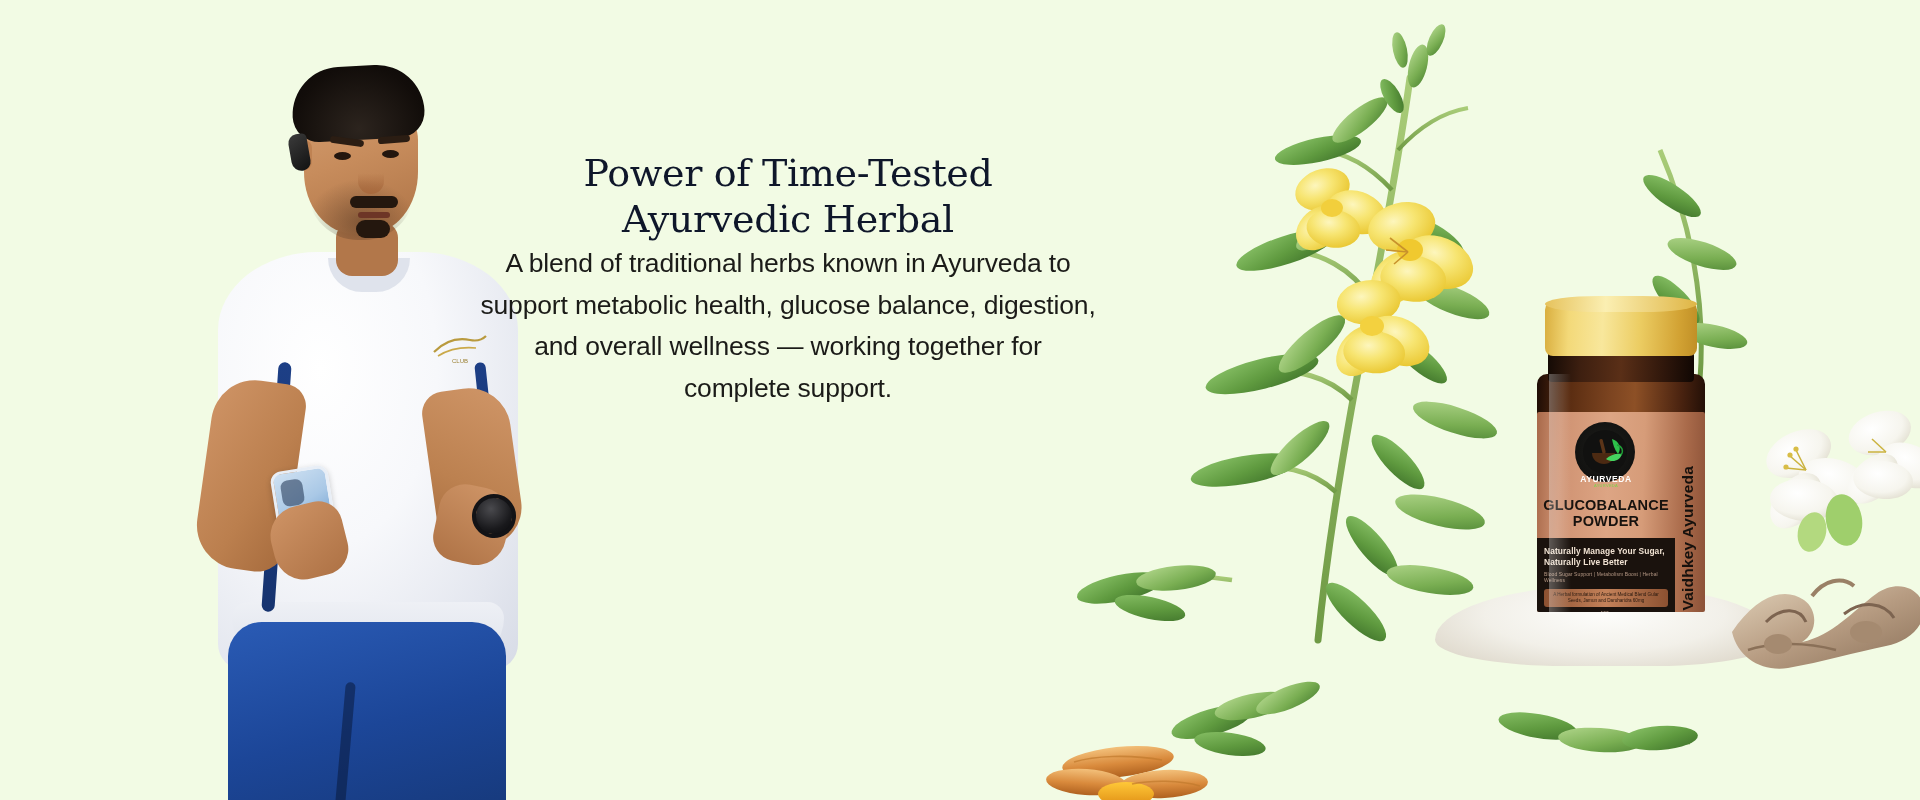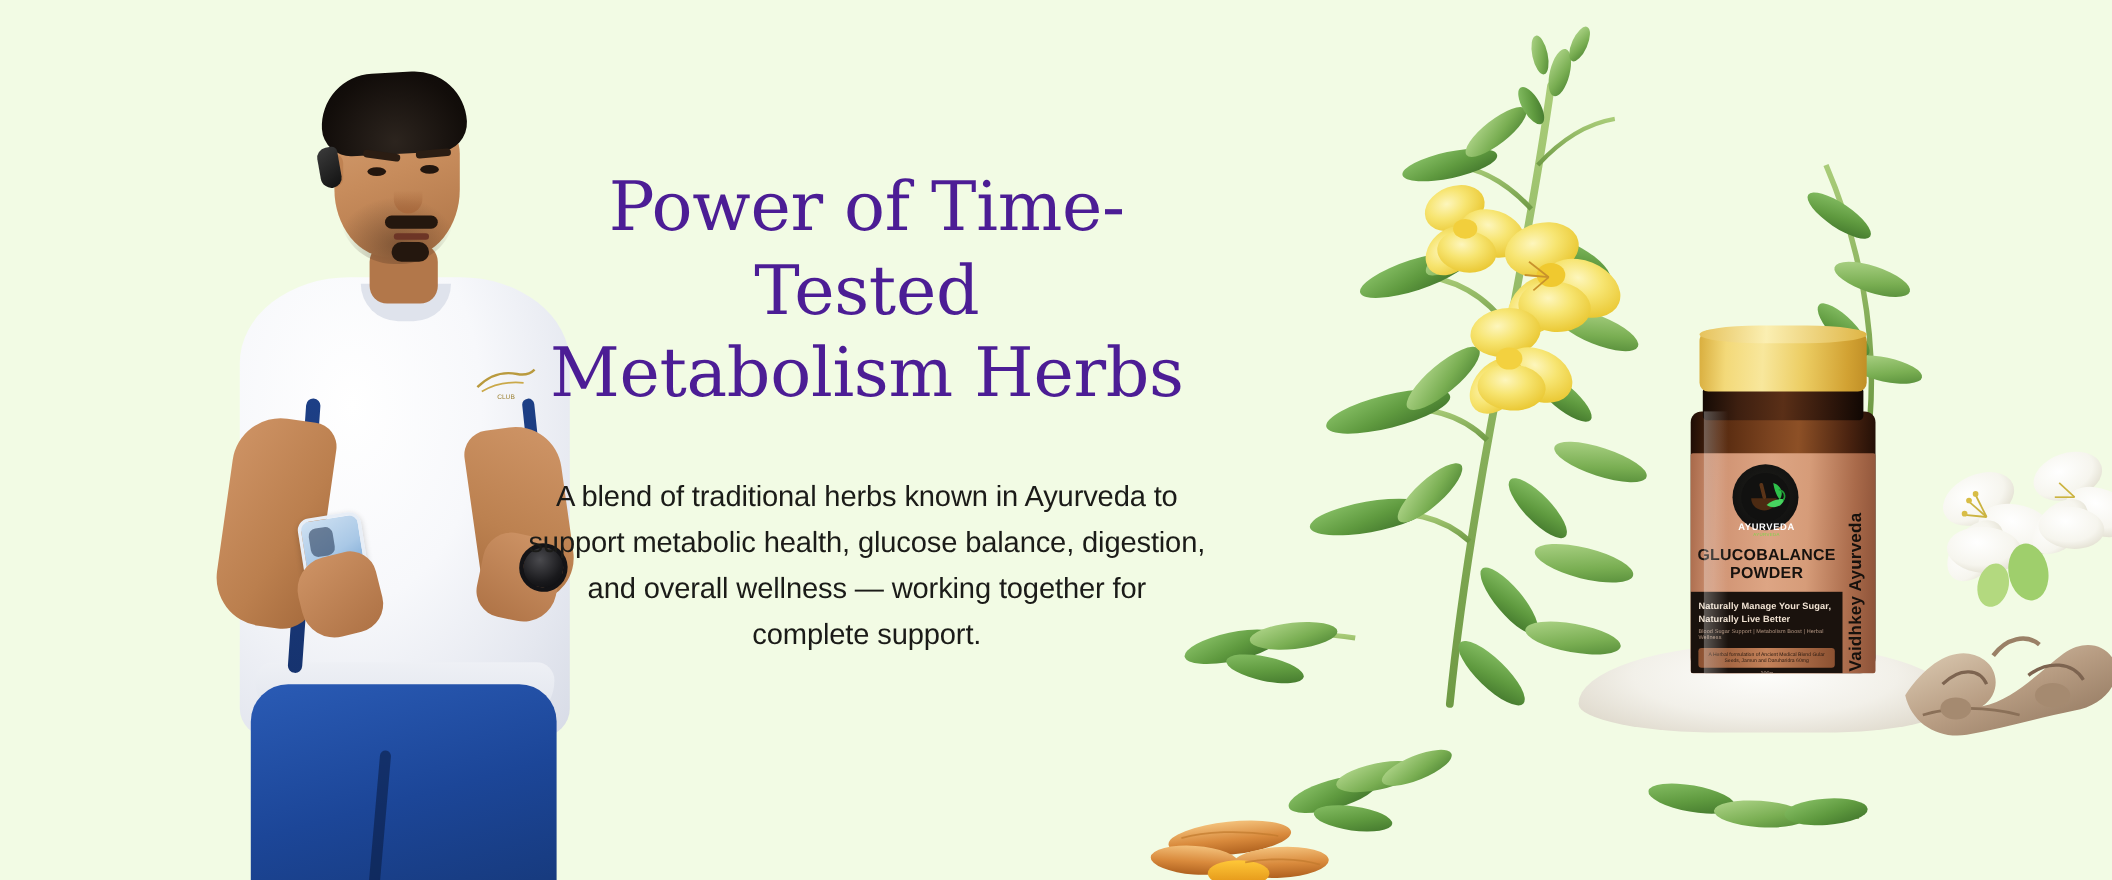--- a/index.html
+++ b/index.html
@@ -29,30 +29,29 @@
     position: absolute;
     left: 478px;
     top: 150px;
     width: 620px;
     text-align: center;
     z-index: 40;
   }
 
   .headline {
     font-family: "DejaVu Serif", "Liberation Serif", serif;
-    font-size: 62px;
+    font-size: 38px;
     line-height: 1.22;
     font-weight: 400;
-    color: #4c1d95;
+    color: #0f172a;
     letter-spacing: -0.3px;
   }
   .headline .hl-line { display: block; }
 
   .subcopy {
-    margin-top: 54px;
     font-family: "Liberation Sans", sans-serif;
     font-size: 26.5px;
     line-height: 1.58;
     font-weight: 400;
     color: #1b1b18;
     letter-spacing: -0.15px;
   }
 
   
   .runner {
@@ -703,18 +702,18 @@
       <div class="jar-vertical">
         <span>Vaidhkey Ayurveda</span>
       </div>
     </div>
     <div class="jar-shine"></div>
   </div>
 
   <div class="copy">
     <h1 class="headline">
       <span class="hl-line">Power of Time-Tested</span>
-      <span class="hl-line">Metabolism Herbs</span>
+      <span class="hl-line">Ayurvedic Herbal</span>
     </h1>
     <p class="subcopy">A blend of traditional herbs known in Ayurveda to support metabolic health, glucose balance, digestion, and overall wellness — working together for complete support.</p>
   </div>
 
 </div>
 
 </body></html>

